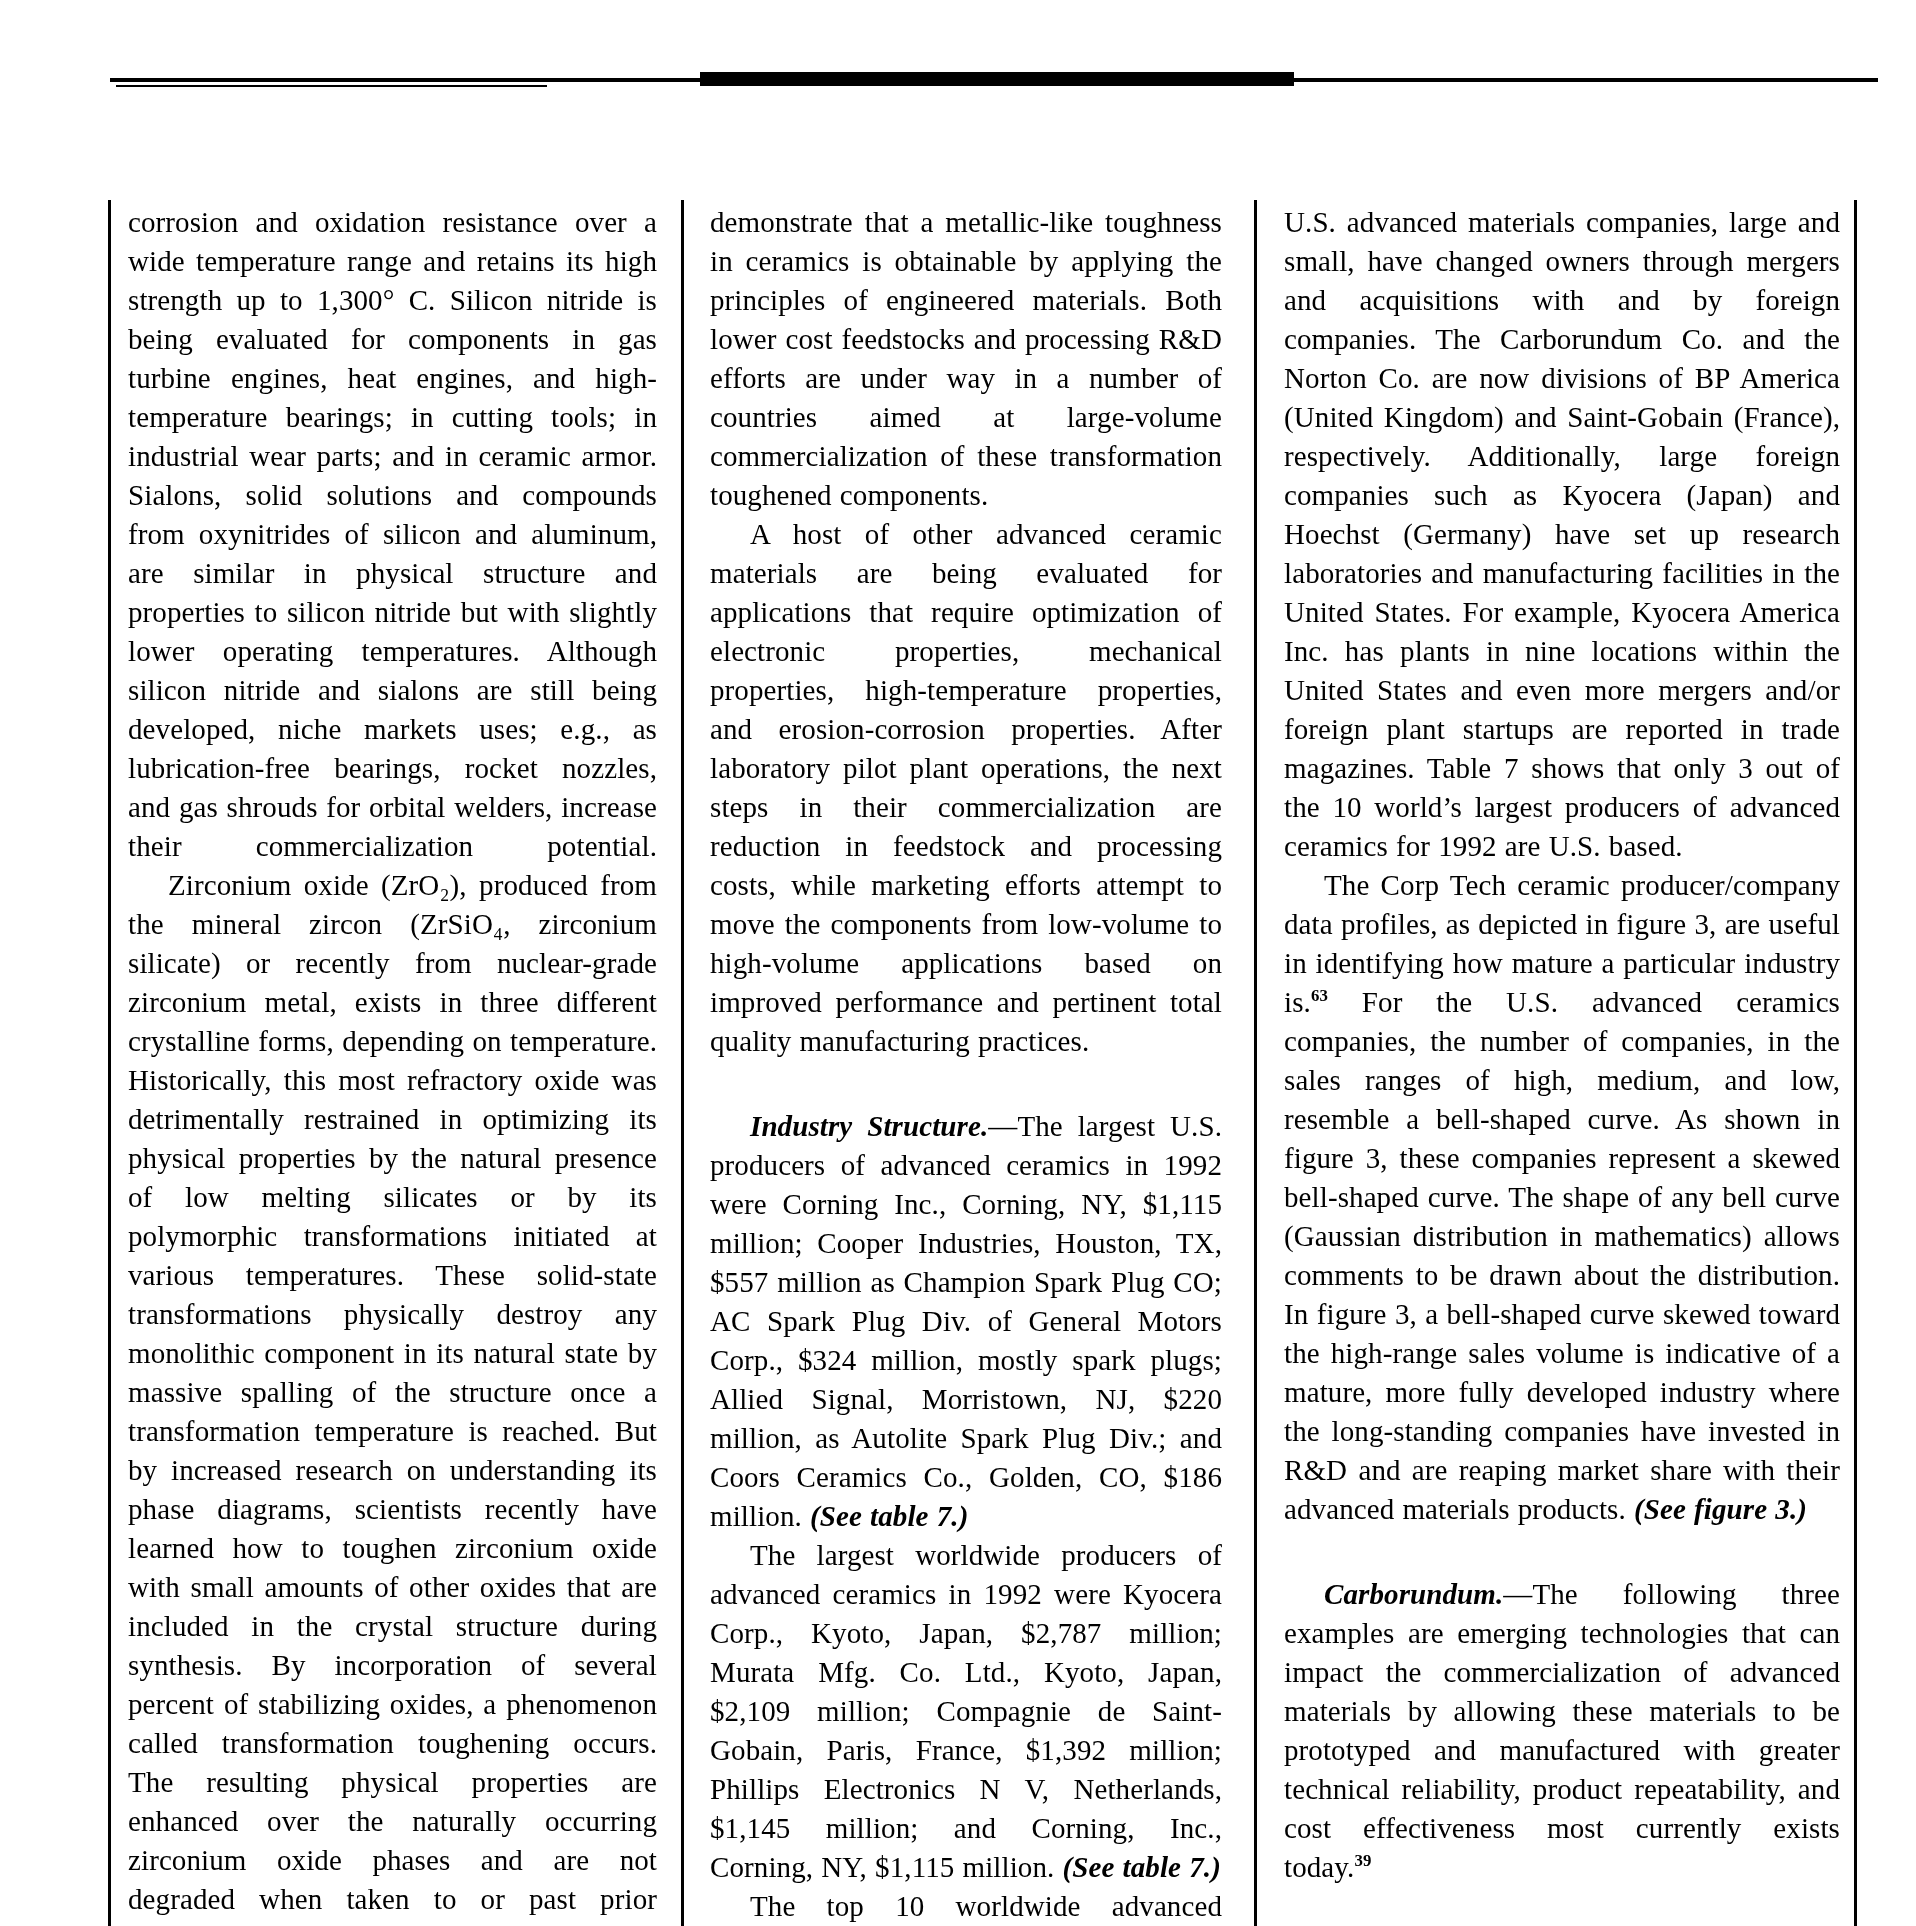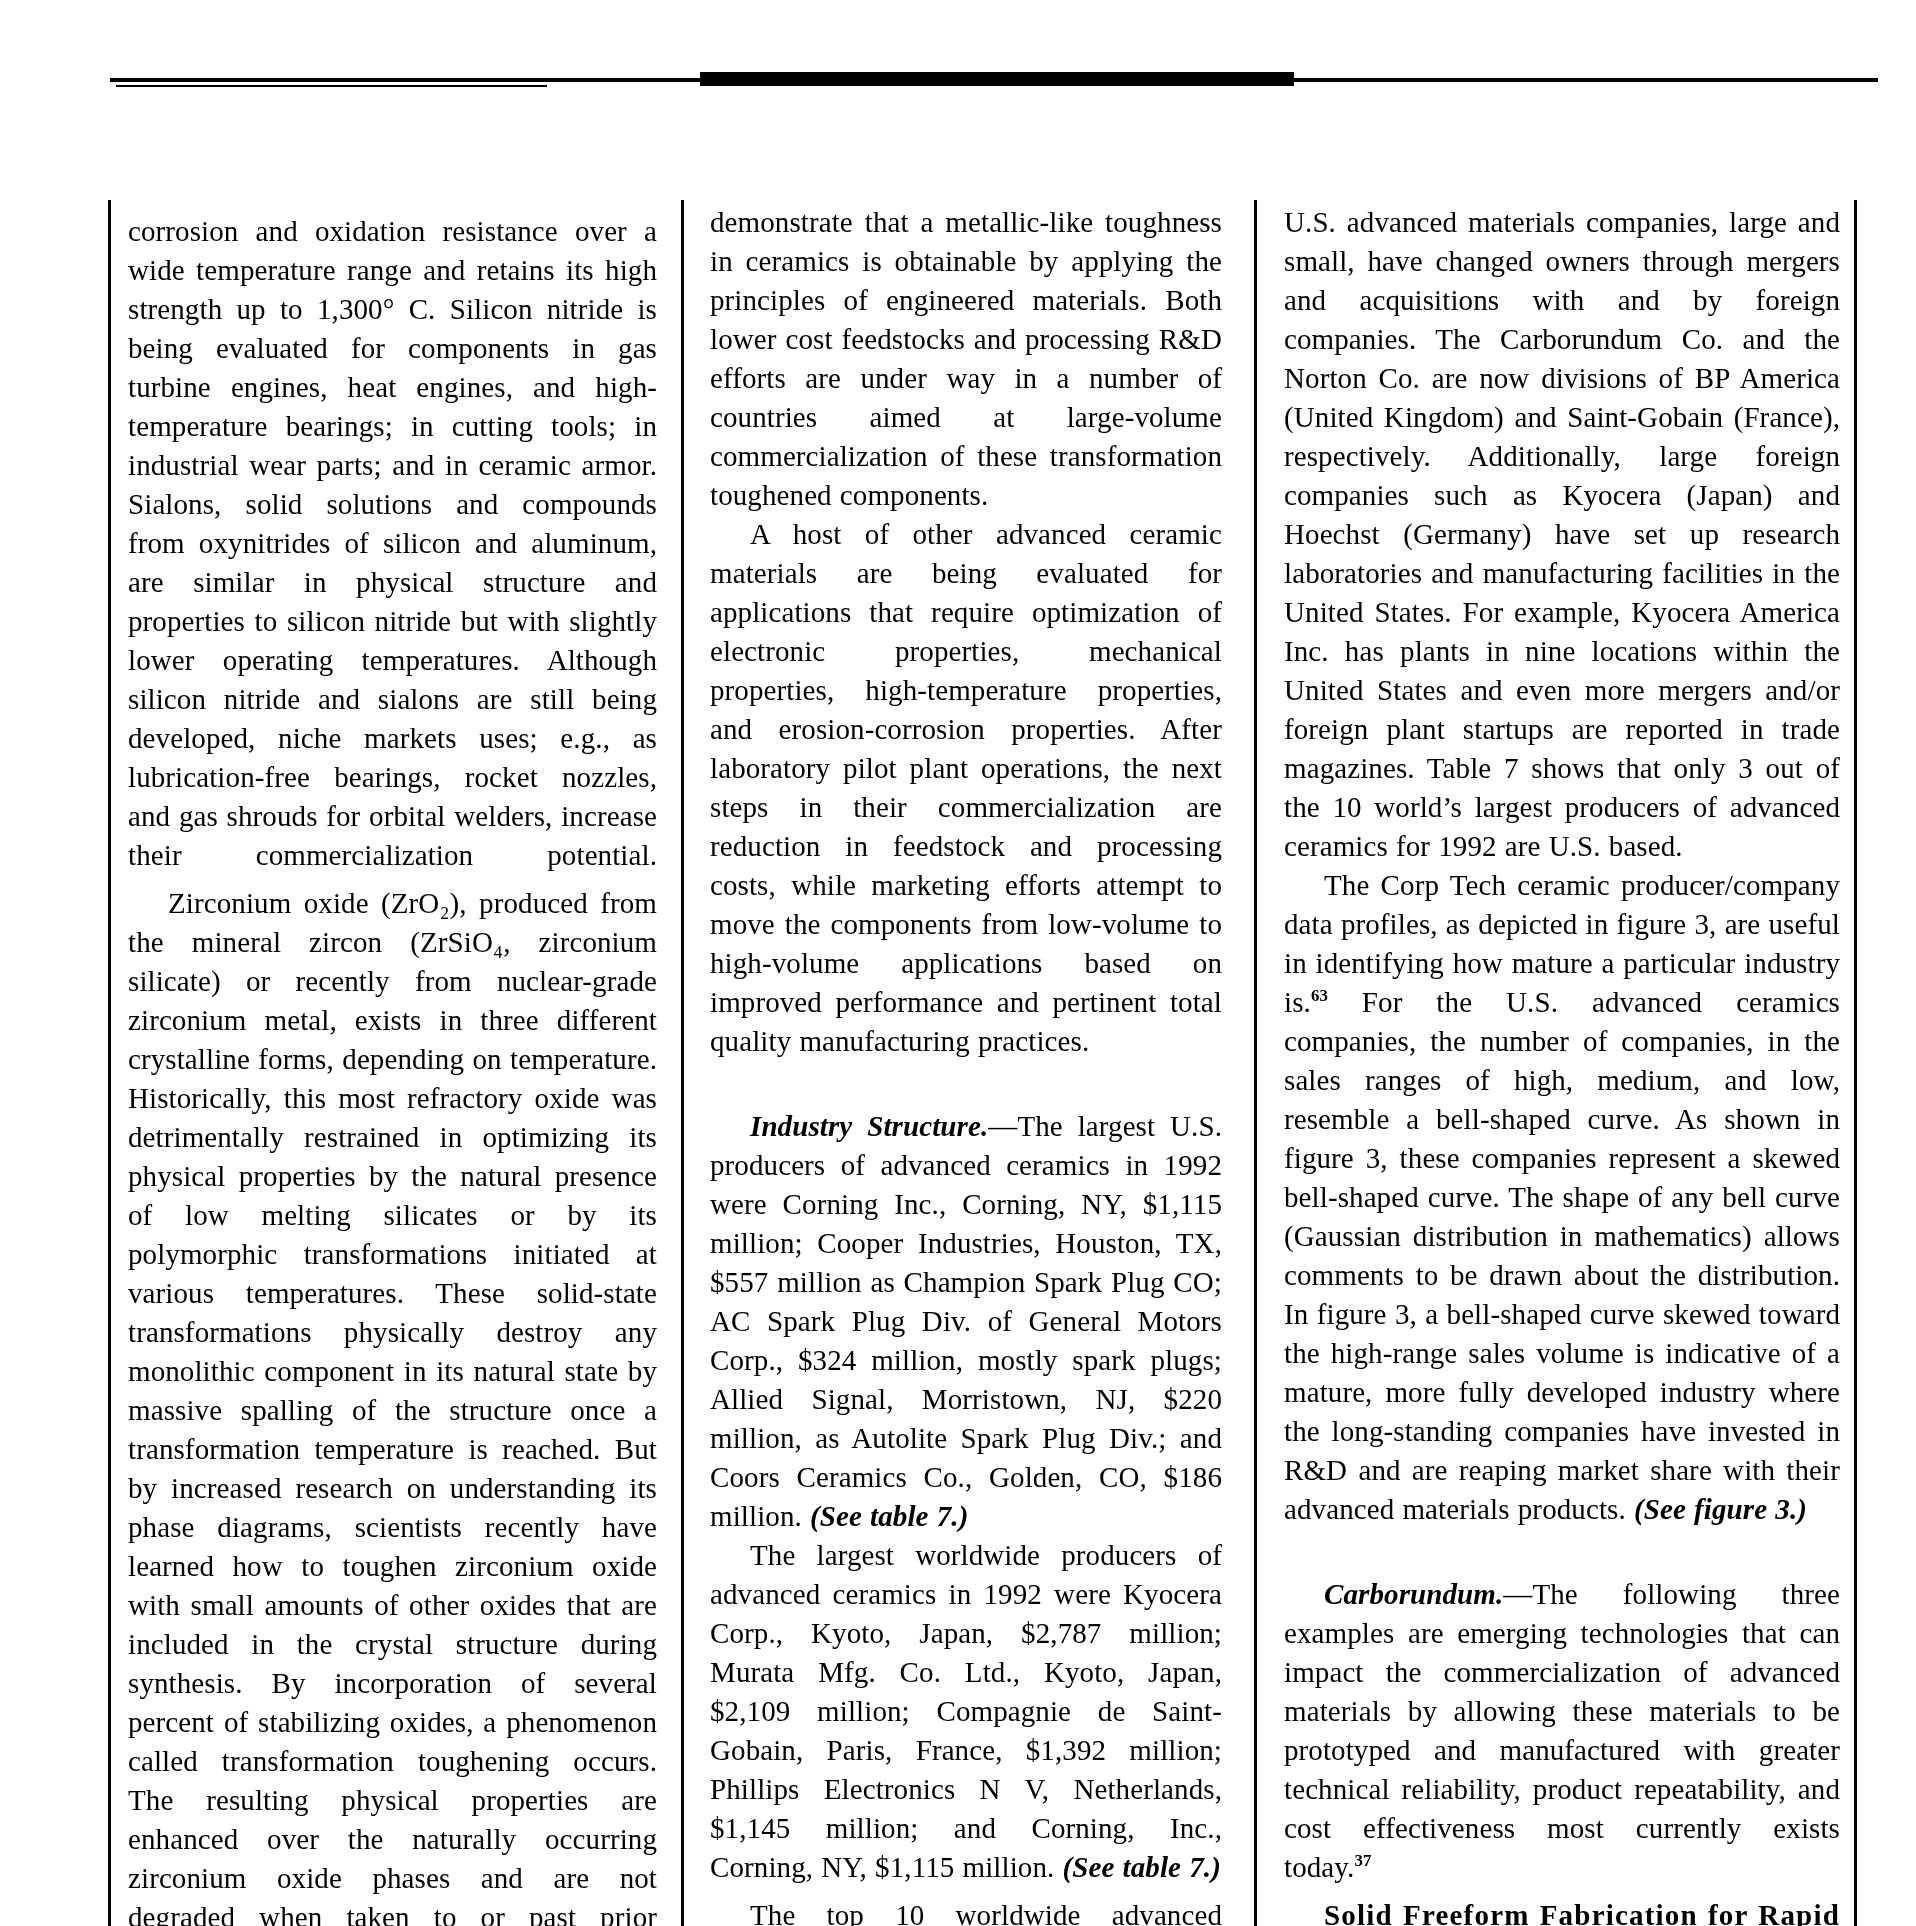--- a/index.html
+++ b/index.html
@@ -29,21 +29,21 @@
     text-align: justify;
     letter-spacing: 0.1px;
     word-spacing: 0.8px;
   }
   #col1 { left: 128px;  width: 529px; }
   #col2 { left: 710px; width: 512px; }
   #col3 { left: 1284px; width: 556px; }
   .col p { margin: 0; padding: 0; }
   p.indent { text-indent: 40px; }
   p.spacer { margin-top: 46px; }
-  p.jlast  { text-align-last: justify; margin-top: 9px; }
+  p.jlast  { text-align-last: justify; }
   .i   { font-style: italic; font-weight: bold; }
   .b   { font-weight: bold; letter-spacing: 1.2px; }
   .sup { vertical-align: super; font-size: 58%; line-height: 0; font-weight: bold; }
 </style>
 </head>
 <body>
 
 <div id="page">
 
   <div class="rule" id="rule-top-thin"></div>
@@ -64,18 +64,18 @@
     <p><span>demonstrate that a metallic-like toughness in ceramics is obtainable by applying the principles of engineered materials.  Both lower cost feedstocks and processing R&amp;D efforts are under way in a number of countries aimed at large-volume commercialization of these transformation toughened components.</span></p>
     <p class="indent"><span>A host of other advanced ceramic materials are being evaluated for applications that require optimization of electronic properties, mechanical properties, high-temperature properties, and erosion-corrosion properties.  After laboratory pilot plant operations, the next steps in their commercialization are reduction in feedstock and processing costs, while marketing efforts attempt to move the components from low-volume to high-volume applications based on improved performance and pertinent total quality manufacturing practices.</span></p>
     <p class="indent spacer"><span class="i">Industry Structure.</span><span>—The largest U.S. producers of advanced ceramics in 1992 were Corning Inc., Corning, NY, $1,115 million; Cooper Industries, Houston, TX, $557 million as Champion Spark Plug CO; AC Spark Plug Div. of General Motors Corp., $324 million, mostly spark plugs; Allied Signal, Morristown, NJ, $220 million, as Autolite Spark Plug Div.; and Coors Ceramics Co., Golden, CO, $186 million.  </span><span class="i">(See table 7.)</span></p>
     <p class="indent"><span>The largest worldwide producers of advanced ceramics in 1992 were Kyocera Corp., Kyoto, Japan, $2,787 million; Murata Mfg. Co. Ltd., Kyoto, Japan, $2,109 million; Compagnie de Saint-Gobain, Paris, France, $1,392 million; Phillips Electronics N V, Netherlands, $1,145 million; and Corning, Inc., Corning, NY, $1,115 million.  </span><span class="i">(See table 7.)</span></p>
     <p class="indent jlast"><span>The top 10 worldwide advanced ceramics producers with 1992 sales of more than $300 million are primarily manufacturers of spark plugs, optical fiber, electronic components, and porcelain insulators.  The smaller companies with sales of less than $50 million are the major producers of advanced structural ceramics.  In the United States, many of these are privately held entrepreneurial companies.  Many</span></p>
   </div>
 
   <div class="col" id="col3">
     <p><span>U.S. advanced materials companies, large and small, have changed owners through mergers and acquisitions with and by foreign companies.  The Carborundum Co. and the Norton Co. are now divisions of BP America (United Kingdom) and Saint-Gobain (France), respectively.  Additionally, large foreign companies such as Kyocera (Japan) and Hoechst (Germany) have set up research laboratories and manufacturing facilities in the United States.  For example, Kyocera America Inc. has plants in nine locations within the United States and even more mergers and/or foreign plant startups are reported in trade magazines.  Table 7 shows that only 3 out of the 10 world’s largest producers of advanced ceramics for 1992 are U.S. based.</span></p>
     <p class="indent"><span>The Corp Tech ceramic producer/company data profiles, as depicted in figure 3, are useful in identifying how mature a particular industry is.</span><span class="sup">63</span><span>  For the U.S. advanced ceramics companies, the number of companies, in the sales ranges of high, medium, and low, resemble a bell-shaped curve.  As shown in figure 3, these companies represent a skewed bell-shaped curve.  The shape of any bell curve (Gaussian distribution in mathematics) allows comments to be drawn about the distribution.  In figure 3, a bell-shaped curve skewed toward the high-range sales volume is indicative of a mature, more fully developed industry where the long-standing companies have invested in R&amp;D and are reaping market share with their advanced materials products.  </span><span class="i">(See figure 3.)</span></p>
-    <p class="indent spacer"><span class="i">Carborundum.</span><span>—The following three examples are emerging technologies that can impact the commercialization of advanced materials by allowing these materials to be prototyped and manufactured with greater technical reliability, product repeatability, and cost effectiveness most currently exists today.</span><span class="sup">37</span></p>
+    <p class="indent spacer"><span class="i">Carborundum.</span><span>—The following three examples are emerging technologies that can impact the commercialization of advanced materials by allowing these materials to be prototyped and manufactured with greater technical reliability, product repeatability, and cost effectiveness most currently exists today.</span><span class="sup">39</span></p>
     <p class="indent jlast spacer"><span class="b">Solid Freeform Fabrication for Rapid Prototyping.—</span></p>
   </div>
 
 </div>
 
 
 </body></html>

